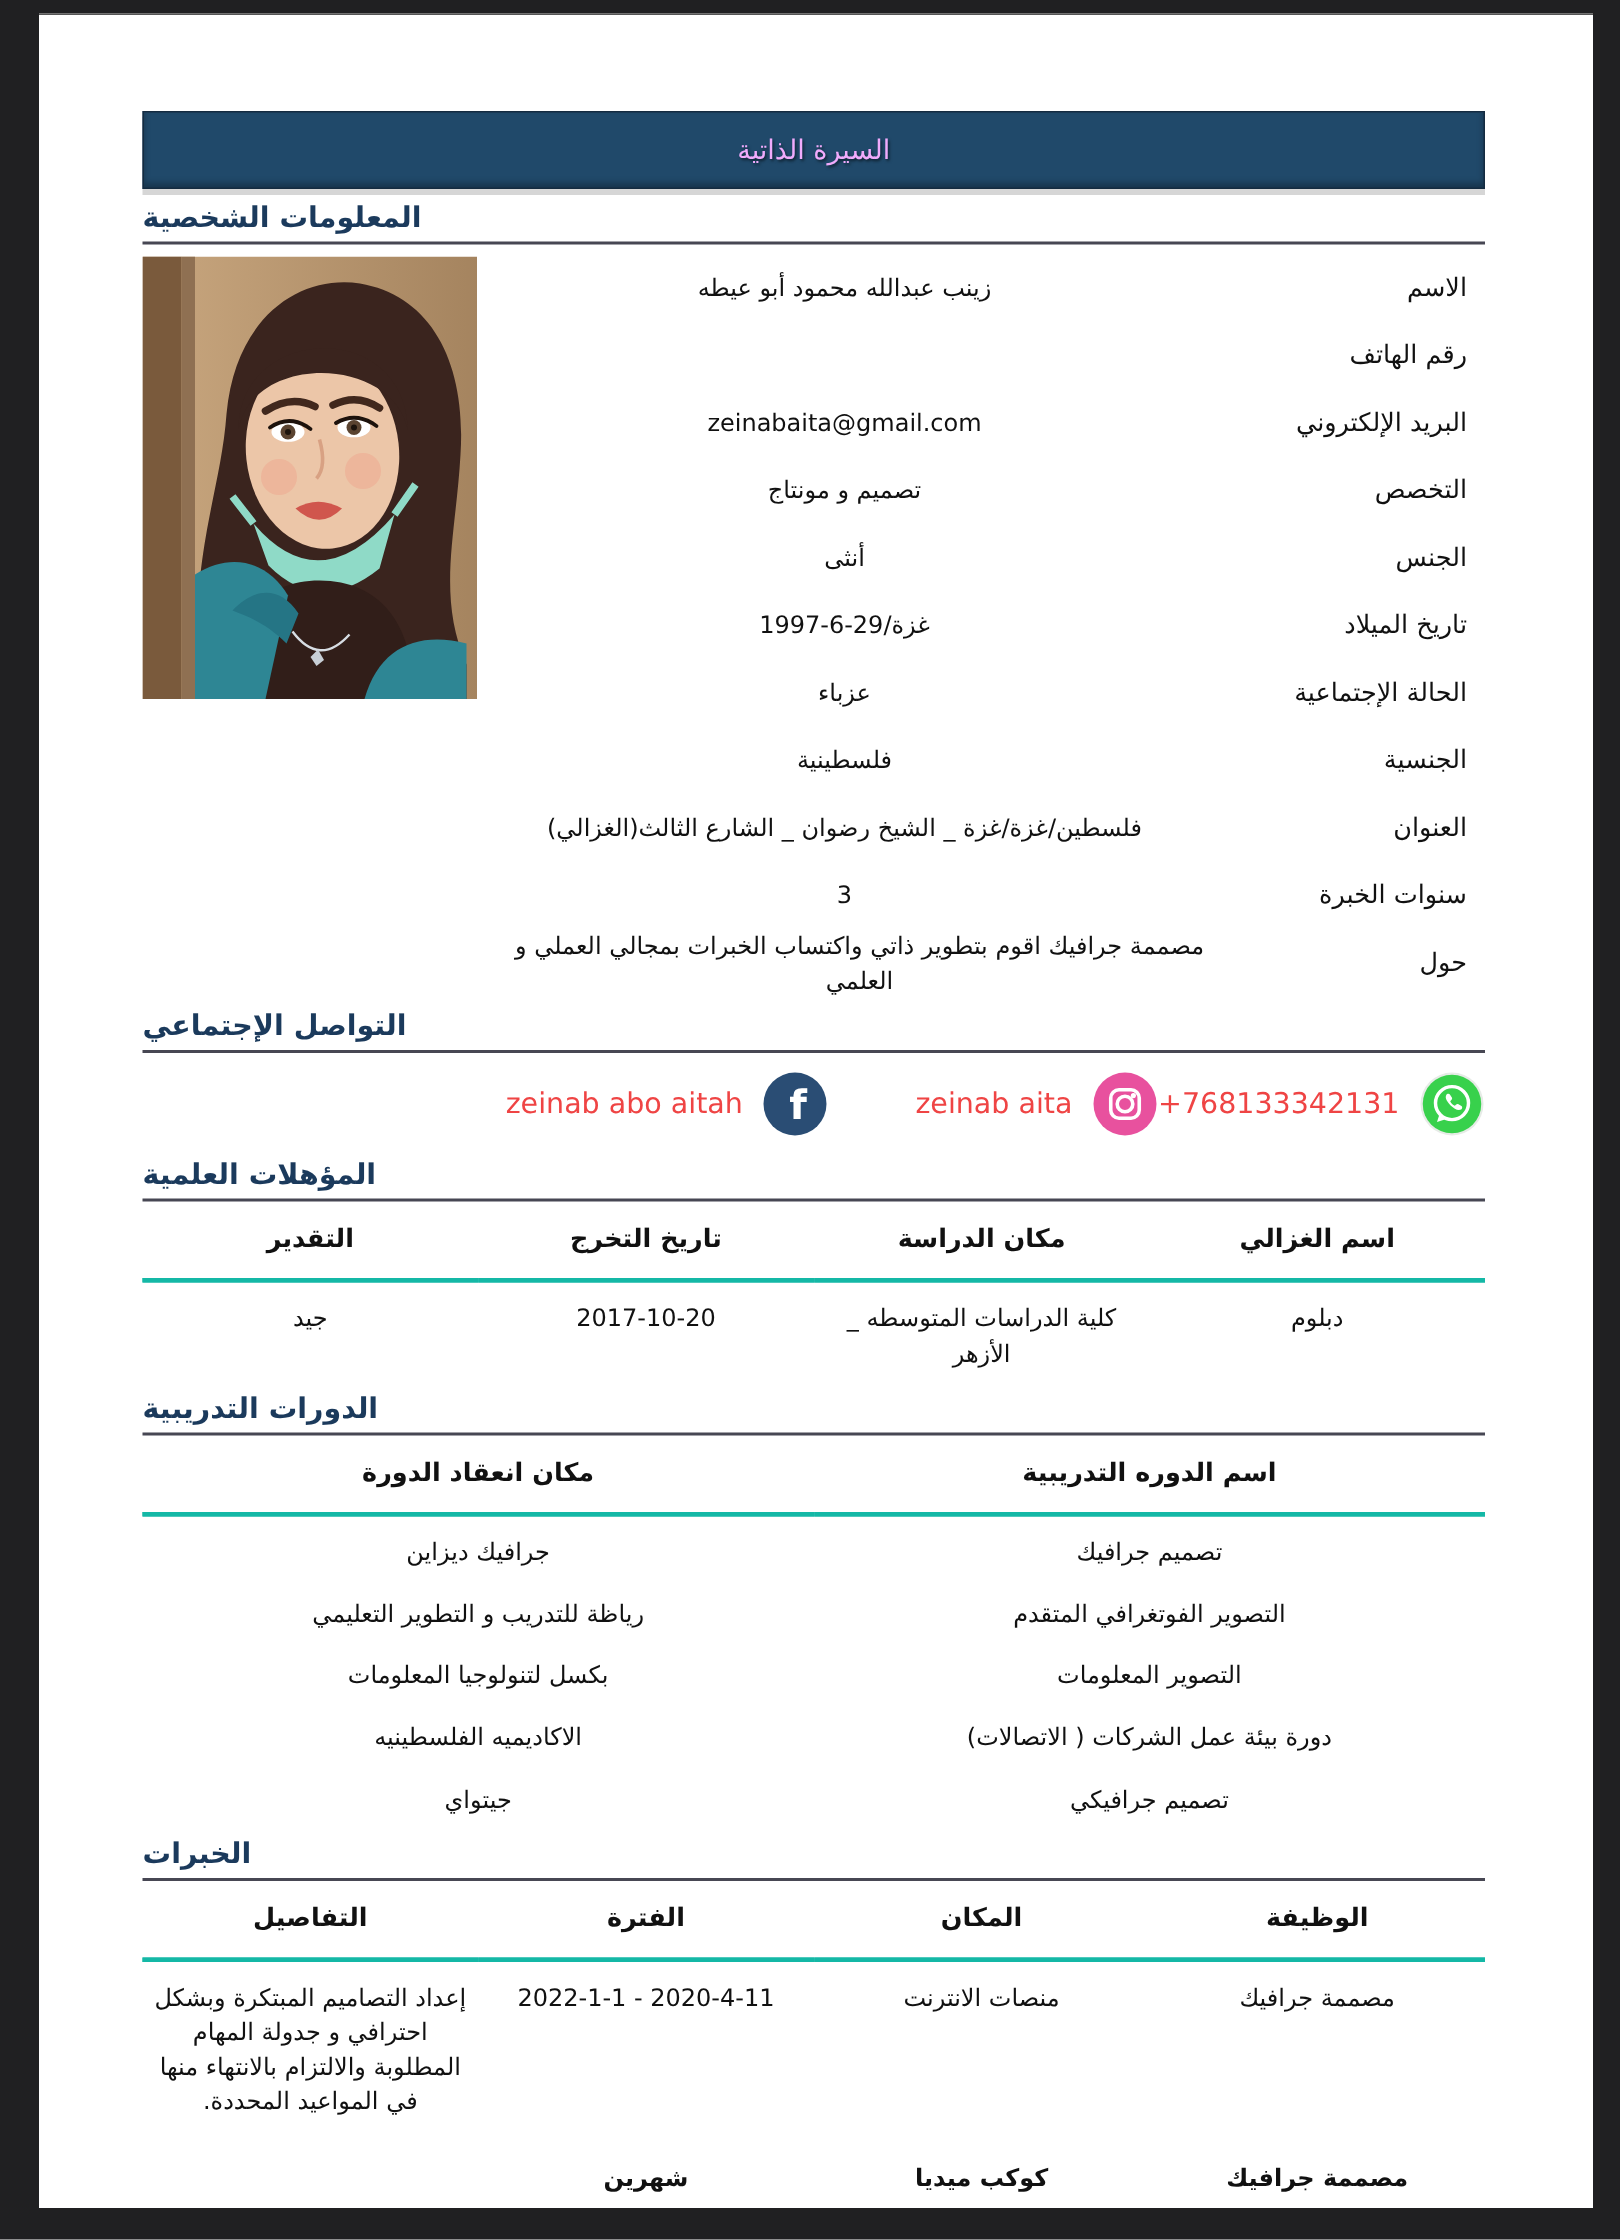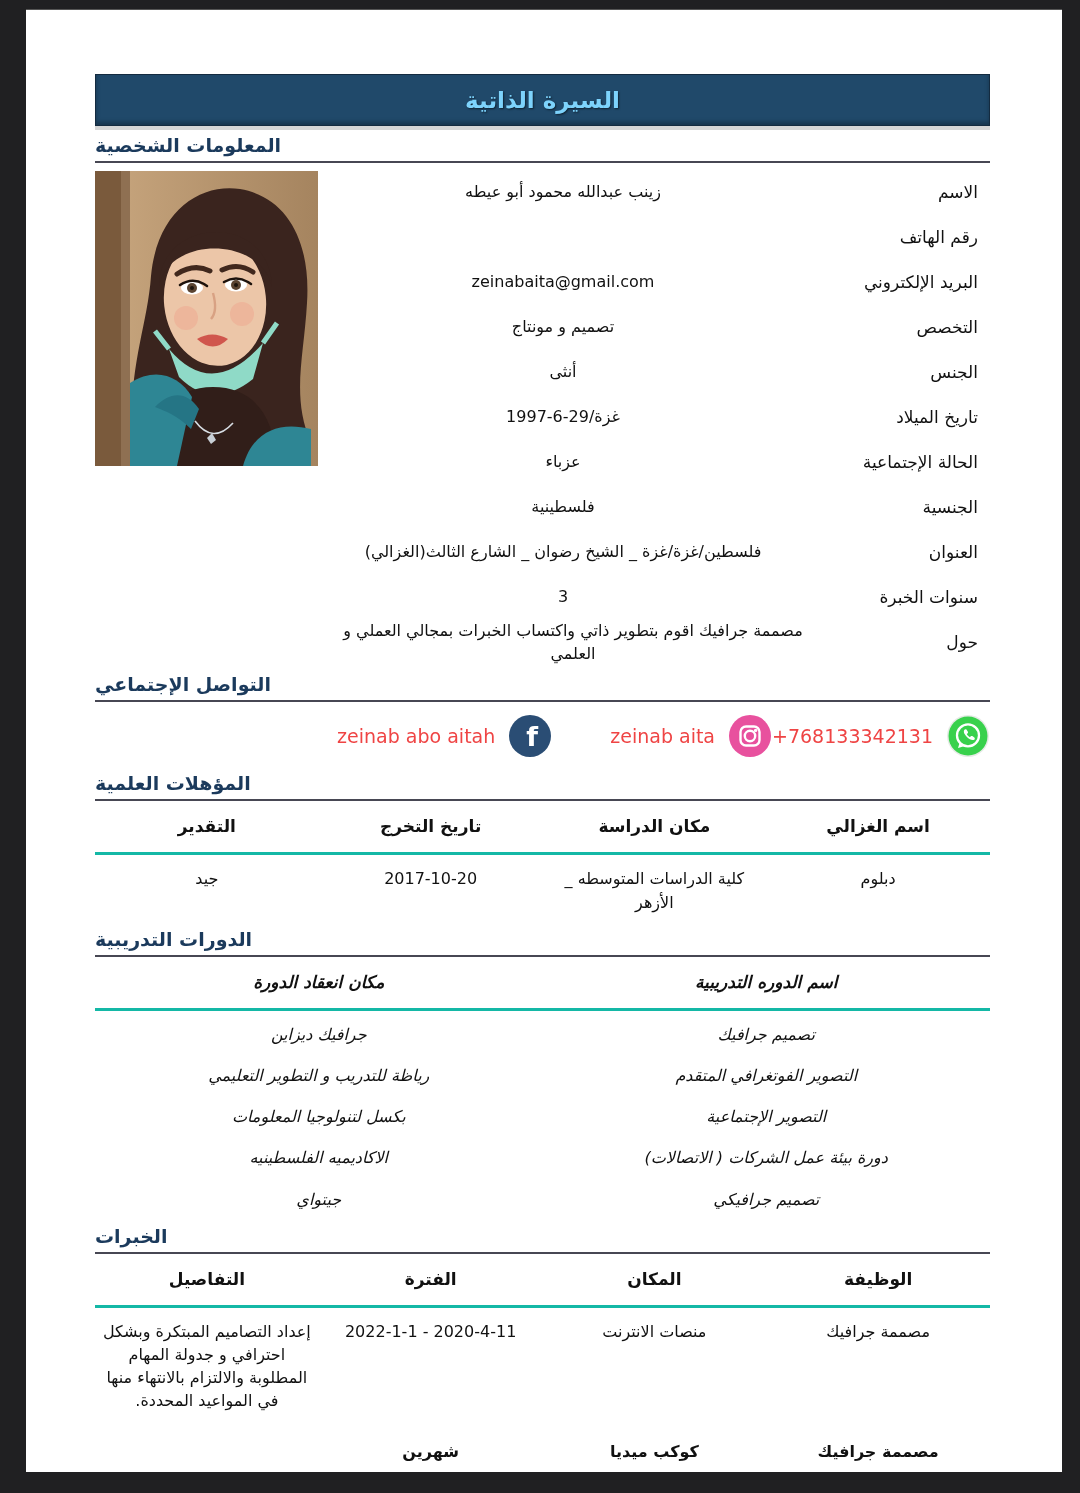--- a/index.html
+++ b/index.html
@@ -16,21 +16,21 @@
   .content{
     direction:rtl;
     padding:0 72px 0 69px;
   }
   
   .title-bar{
     margin-top:64px;height:50px;
     background:#20496a;border:1px solid #142b40;
     box-shadow:0 4px 0 #d6d6d6, inset 0 -3px 4px rgba(0,0,0,.28);
     display:flex;align-items:center;justify-content:center;
-    color:#7dd3fc;font-size:23px;font-weight:bold;
+    color:#f0abfc;font-size:18px;font-weight:normal;
     text-shadow:1px 1px 2px rgba(0,0,0,.55);
   }
   
   .section-head{
     color:#1b3a5c;font-size:19px;font-weight:bold;text-align:left;
     margin-top:8px;padding-bottom:5px;
     border-bottom:2px solid #474753;
   }
   
   .personal-flex{display:flex;margin-top:4px;}
@@ -54,21 +54,21 @@
   table.tbl{width:100%;border-collapse:collapse;margin-top:6px;}
   table.tbl th{
     font-size:17px;font-weight:bold;color:#111;text-align:center;
     padding:9px 4px 16px;border-bottom:3px solid #14b8a6;
   }
   table.tbl td{
     font-size:16px;color:#111;text-align:center;vertical-align:top;
     padding:12px 4px 6px;line-height:1.45;
   }
   table.tbl.cols4 th,table.tbl.cols4 td{width:25%;}
-  table.tbl.cols2 th,table.tbl.cols2 td{width:50%;font-style:italic;}
+  table.tbl.cols2 th,table.tbl.cols2 td{width:50%;}
   table.tbl tr.bold-row td{font-weight:bold;padding-top:22px;}
   .ltr{direction:ltr;unicode-bidi:isolate;}
   .courses td{padding-top:14px;padding-bottom:5px;}
 </style>
 </head>
 <body>
 
 <div class="page">
   <div class="content">
 
@@ -237,21 +237,21 @@
       <tbody>
         <tr>
           <td>تصميم جرافيك</td>
           <td>جرافيك ديزاين</td>
         </tr>
         <tr>
           <td>التصوير الفوتغرافي المتقدم</td>
           <td>رياظة للتدريب و التطوير التعليمي</td>
         </tr>
         <tr>
-          <td>التصوير الإجتماعية</td>
+          <td>التصوير المعلومات</td>
           <td>بكسل لتنولوجيا المعلومات</td>
         </tr>
         <tr>
           <td>دورة بيئة عمل الشركات ( الاتصالات)</td>
           <td>الاكاديميه الفلسطينيه</td>
         </tr>
         <tr>
           <td>تصميم جرافيكي</td>
           <td>جيتواي</td>
         </tr>

